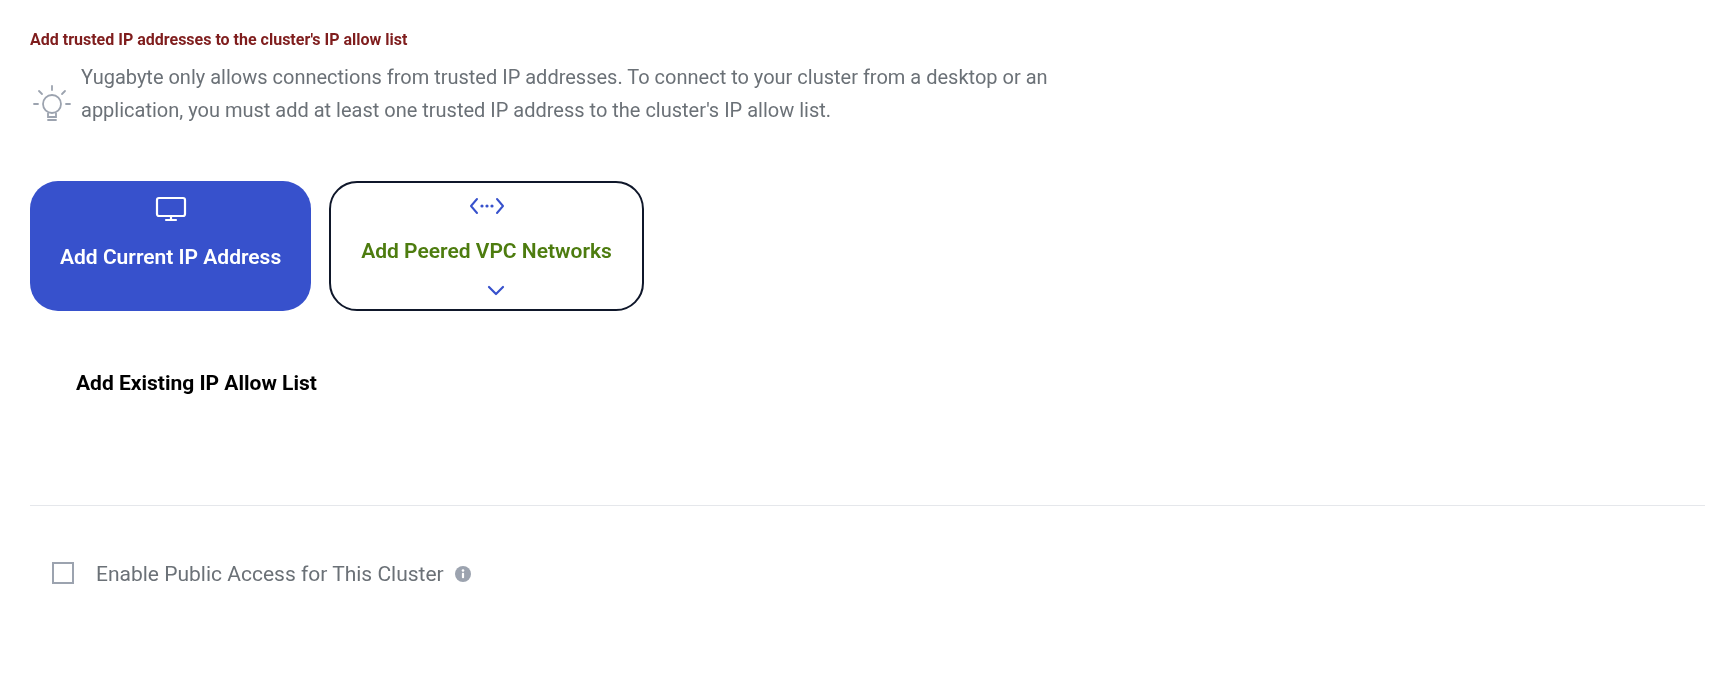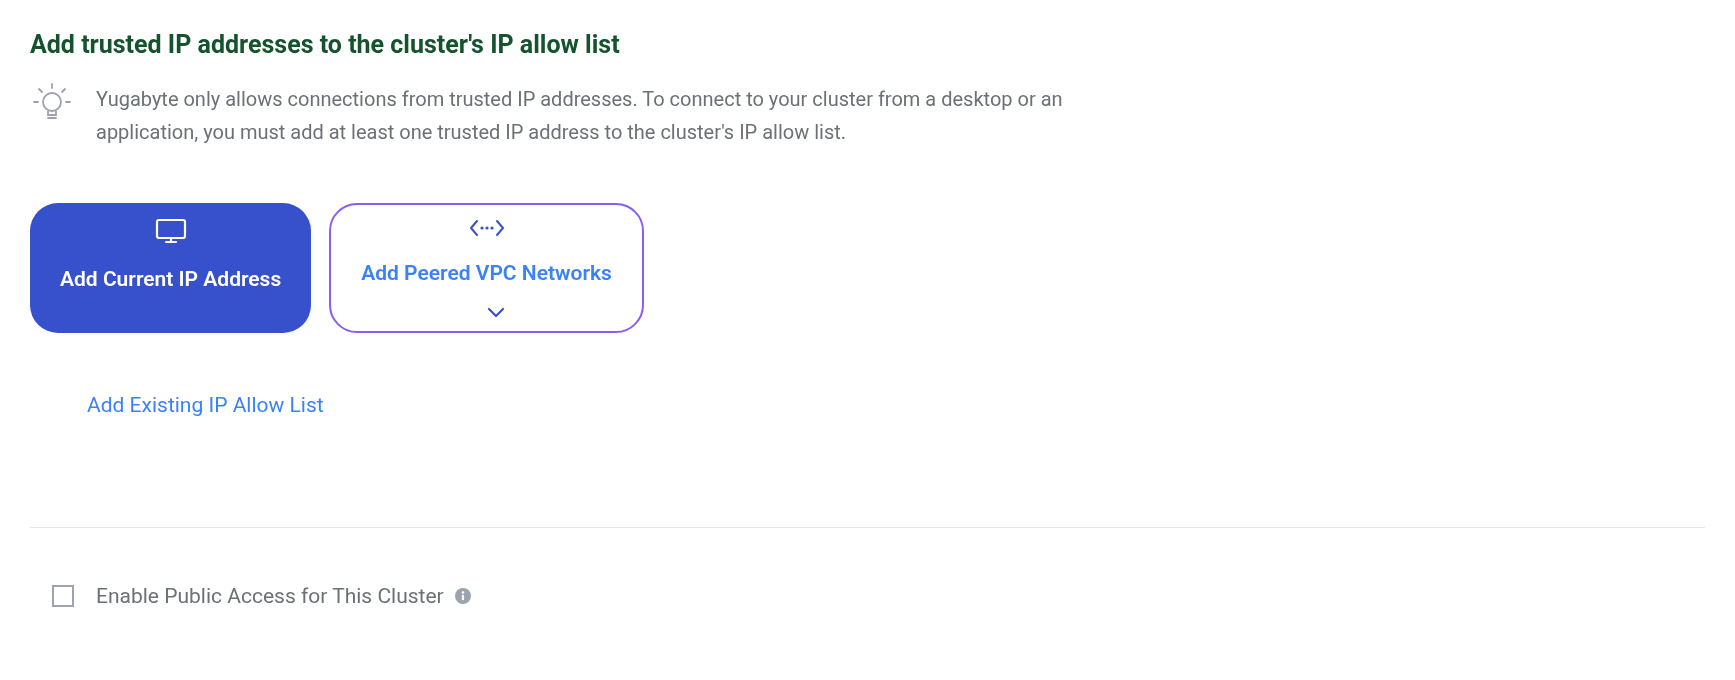--- a/index.html
+++ b/index.html
@@ -7,29 +7,29 @@
       margin: 0;
       padding: 0;
     }
     body {
       font-family: -apple-system, BlinkMacSystemFont, "Segoe UI", Roboto, Helvetica, Arial, sans-serif;
       background: #ffffff;
       padding: 30px 30px;
       color: #333;
     }
     .page-title {
-      font-size: 25px;
+      font-size: 16px;
       font-weight: 700;
-      color: #14532d;
-      margin-bottom: 24px;
+      color: #7f1d1d;
+      margin-bottom: 12px;
     }
     .info-row {
       display: flex;
-      align-items: flex-start;
-      gap: 22px;
+      align-items: flex-end;
+      gap: 7px;
       margin-bottom: 54px;
     }
     .lightbulb-icon {
       flex-shrink: 0;
       width: 44px;
       height: 44px;
       display: flex;
       align-items: center;
       justify-content: center;
       color: #888;
@@ -58,22 +58,22 @@
       border: none;
       font-family: inherit;
       flex-direction: column;
     }
     .btn-primary {
       background: #3751cc;
       color: #ffffff;
     }
     .btn-secondary {
       background: #ffffff;
-      color: #3b82f6;
-      border: 2px solid #8b5cf6;
+      color: #4d7c0f;
+      border: 2px solid #0f172a;
       padding: 12px 30px;
     }
     .btn-secondary .chevron-wrap {
       margin-left: 18px;
       display: inline-flex;
       align-items: center;
     }
     .monitor-icon {
       display: inline-flex;
       align-items: center;
@@ -84,35 +84,34 @@
       align-items: center;
       justify-content: center;
     }
     .link-row {
       display: flex;
       gap: 110px;
       padding-left: 46px;
       margin-bottom: 110px;
     }
     .link {
-      color: #3b82f6;
+      color: #000000;
       font-size: 21px;
-      font-weight: 400;
+      font-weight: 700;
       cursor: pointer;
       text-decoration: none;
-      margin-left: 11px;
     }
     .divider {
       height: 1px;
       background: #e5e7eb;
       margin-bottom: 56px;
     }
     .checkbox-row {
       display: flex;
-      align-items: center;
+      align-items: flex-start;
       gap: 22px;
       padding-left: 22px;
     }
     .checkbox {
       width: 22px;
       height: 22px;
       border: 2px solid #9ca3af;
       background: #fff;
       cursor: pointer;
       flex-shrink: 0;

